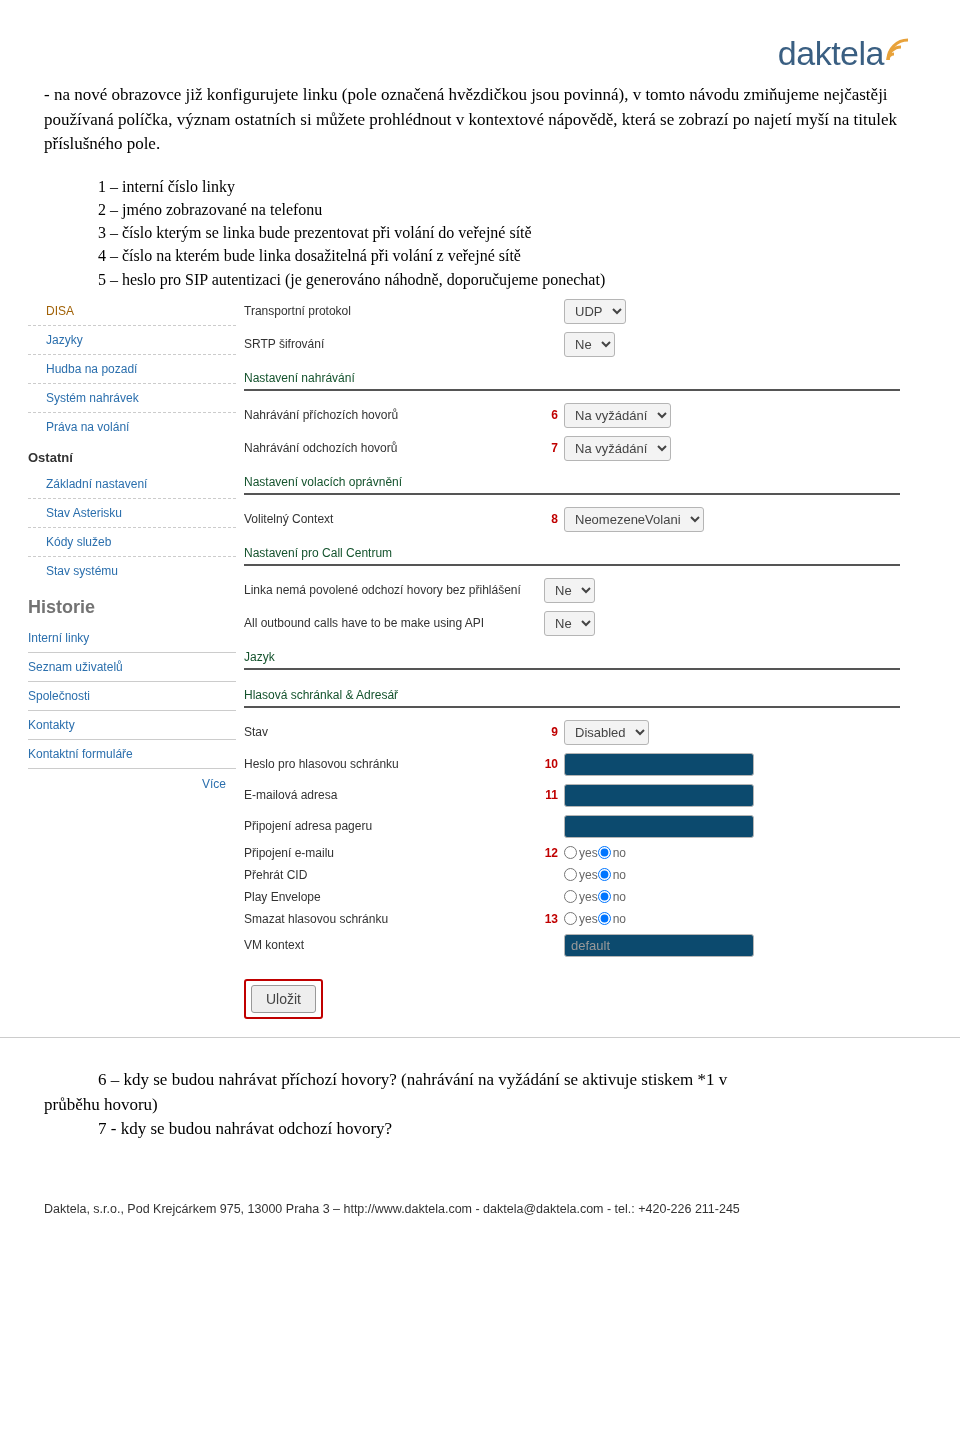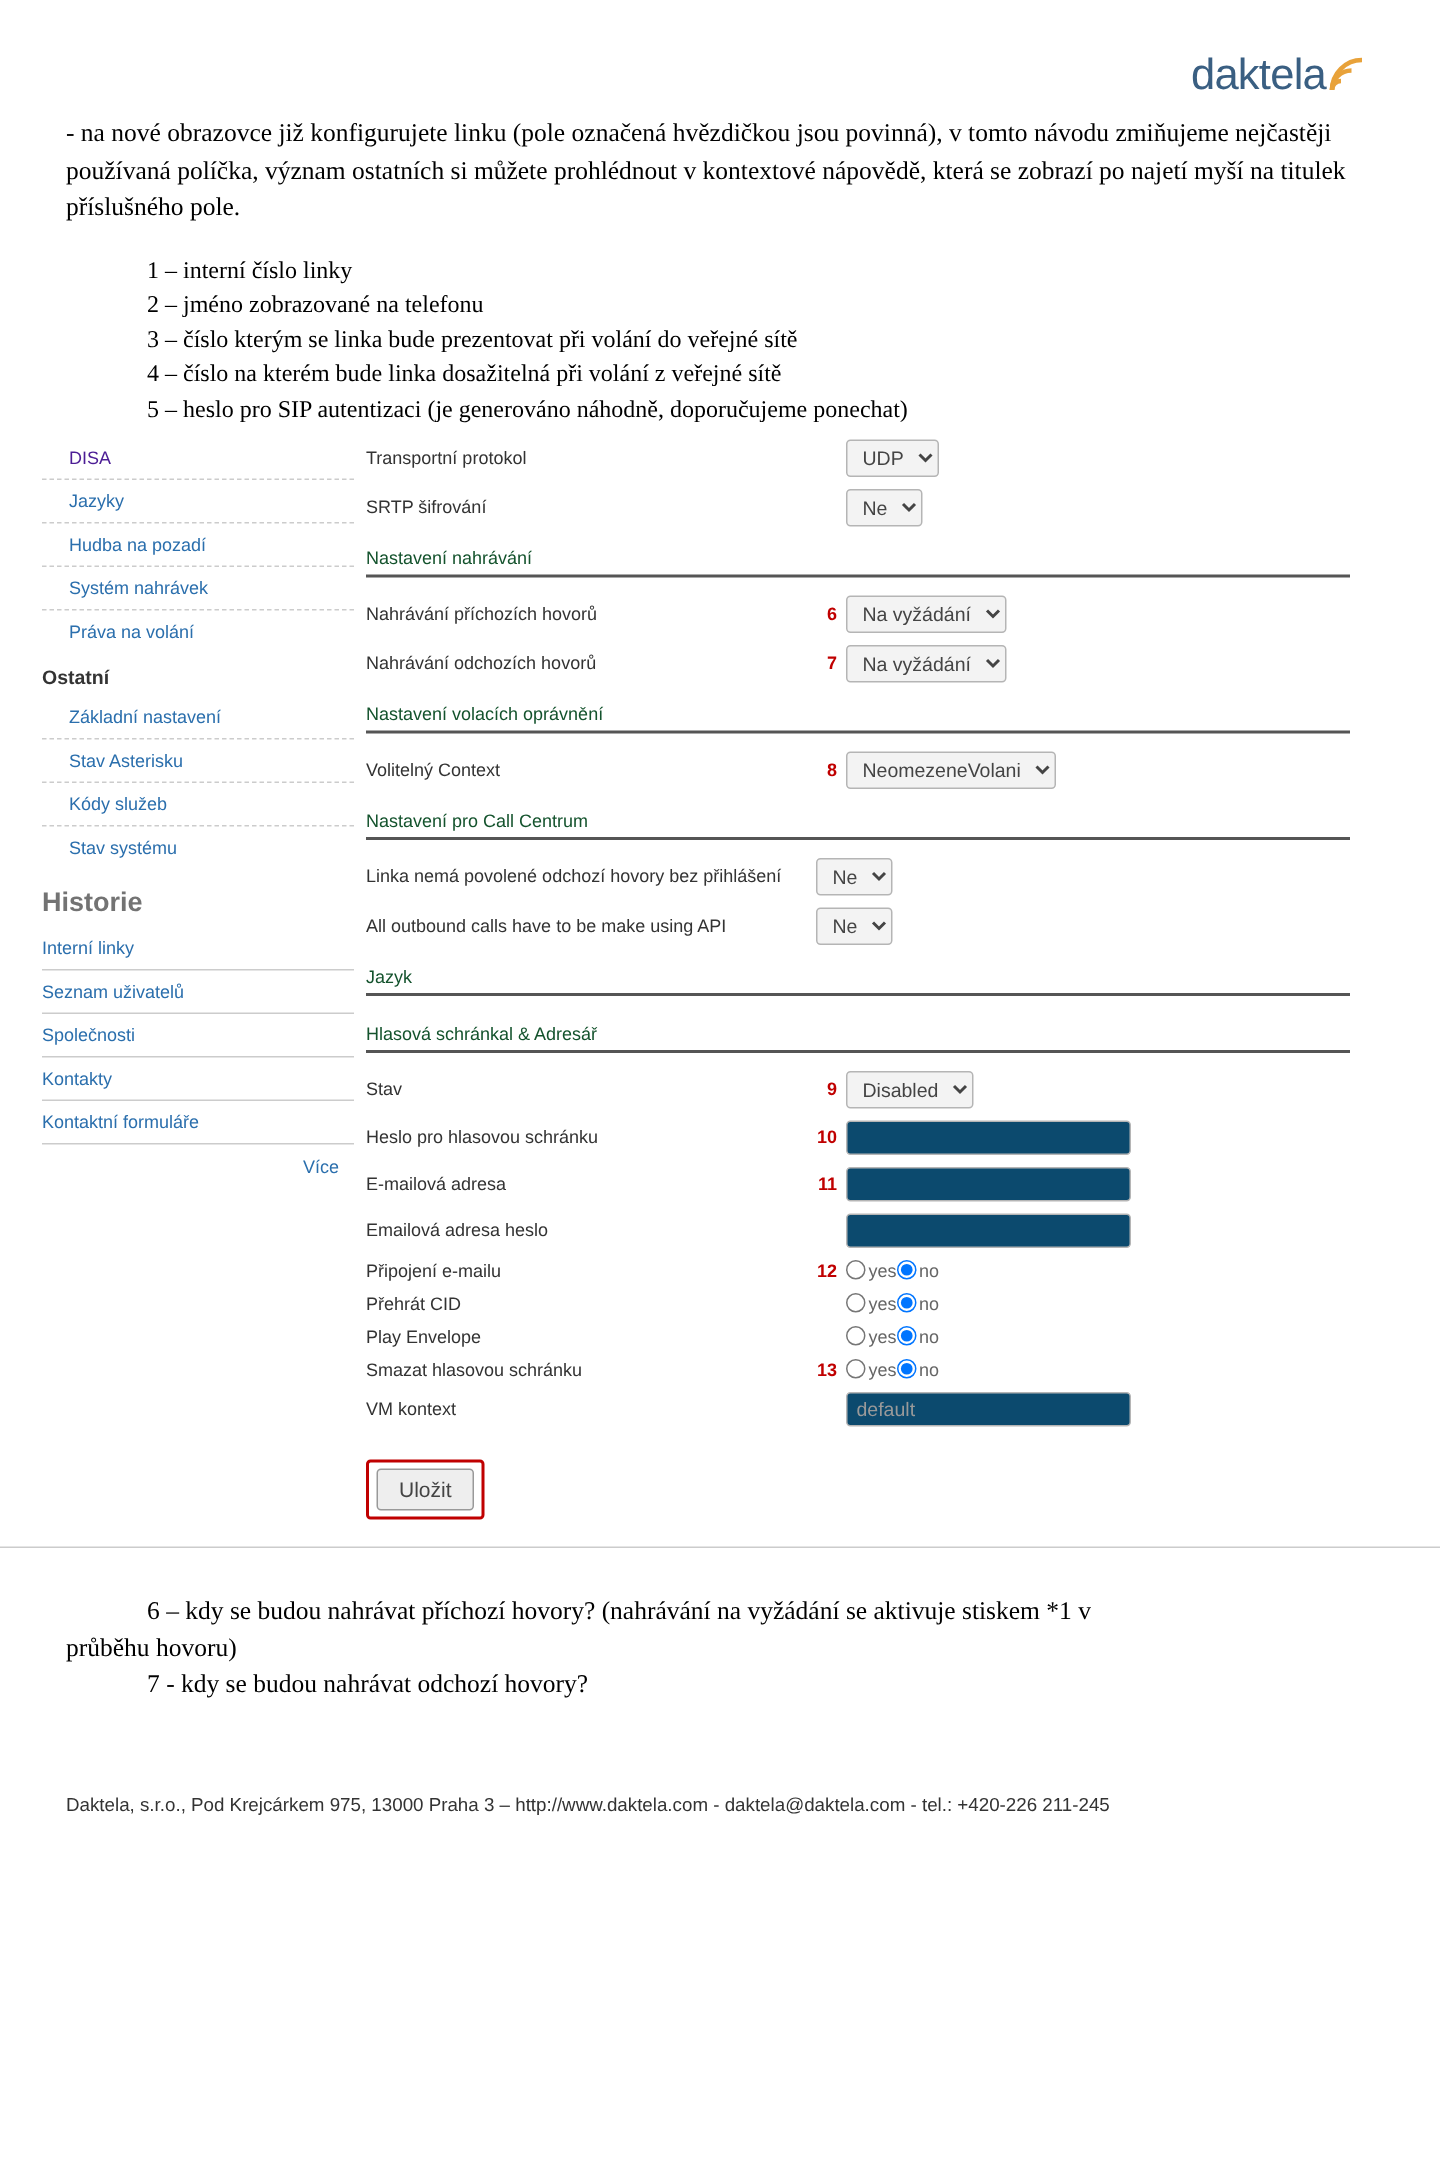--- a/index.html
+++ b/index.html
@@ -1,20 +1,20 @@
 <!DOCTYPE html>
 <html><head>
 <meta charset="utf-8">
 <style>
   * { box-sizing: border-box; margin: 0; padding: 0; }
   body { font-family: Georgia, 'Times New Roman', serif; background: #fff; color: #000; width: 960px; }
   .page { padding: 34px 44px 20px 44px; }
   .logo { text-align: right; margin-bottom: 10px; }
   .logo-wrap { display: inline-flex; align-items: flex-start; }
-  .logo-text { font-family: Arial, sans-serif; font-size: 29px; color: #3a5f82; font-weight: 400; letter-spacing: -0.5px; }
+  .logo-text { font-family: Arial, sans-serif; font-size: 34px; color: #3a5f82; font-weight: 400; letter-spacing: -0.5px; }
   .logo-arc { margin-left: 2px; }
   .intro { font-size: 17px; line-height: 1.45; margin-bottom: 18px; }
   .list { font-size: 16px; line-height: 1.45; padding-left: 54px; }
   .screenshot { margin: 0 -44px 0 -44px; border-bottom: 1px solid #ccc; padding-bottom: 0; }
   .ui { font-family: Arial, Helvetica, sans-serif; font-size: 12px; display: flex; }
   .sidebar { width: 244px; padding: 6px 8px 6px 28px; }
   .side-item { padding: 7px 0; color: #2b6fad; border-bottom: 1px dashed #ccc; font-size: 12px; }
   .side-item.sub { padding-left: 18px; }
   .side-head { font-weight: bold; color: #333; padding: 9px 0 5px 0; font-size: 13px; }
   .side-head.big { font-family: Arial, sans-serif; font-size: 18px; font-weight: bold; color: #737373; padding: 12px 0 6px 0; }
@@ -58,21 +58,21 @@
     <div>1 – interní číslo linky</div>
     <div>2 – jméno zobrazované na telefonu</div>
     <div>3 – číslo kterým se linka bude prezentovat při volání do veřejné sítě</div>
     <div>4 – číslo na kterém bude linka dosažitelná při volání z veřejné sítě</div>
     <div>5 – heslo pro SIP autentizaci (je generováno náhodně, doporučujeme ponechat)</div>
   </div>
 
   <div class="screenshot">
     <div class="ui">
       <div class="sidebar">
-        <div class="side-item sub" style="color:#4c1d95; border-top:none;">DISA</div>
+        <div class="side-item sub" style="color:#a16207; border-top:none;">DISA</div>
         <div class="side-item sub">Jazyky</div>
         <div class="side-item sub">Hudba na pozadí</div>
         <div class="side-item sub">Systém nahrávek</div>
         <div class="side-item sub" style="border-bottom:none;">Práva na volání</div>
         <div class="side-head">Ostatní</div>
         <div class="side-item sub">Základní nastavení</div>
         <div class="side-item sub">Stav Asterisku</div>
         <div class="side-item sub">Kódy služeb</div>
         <div class="side-item sub" style="border-bottom:none;">Stav systému</div>
         <div class="side-head big">Historie</div>
@@ -144,21 +144,21 @@
           <div class="lbl">Heslo pro hlasovou schránku</div>
           <div class="num">10</div>
           <div class="ctrl"><input type="text" class="disabled" style=""></div>
         </div>
         <div class="row">
           <div class="lbl">E-mailová adresa</div>
           <div class="num">11</div>
           <div class="ctrl"><input type="text" class="disabled" style=""></div>
         </div>
         <div class="row">
-          <div class="lbl">Emailová adresa heslo</div>
+          <div class="lbl">Připojení adresa pageru</div>
           <div class="num"></div>
           <div class="ctrl"><input type="text" class="disabled" style=""></div>
         </div>
         <div class="row">
           <div class="lbl">Připojení e-mailu</div>
           <div class="num">12</div>
           <div class="ctrl radio-group">
             <label>
                 <input type="radio" style="">
                 <span>yes</span>

